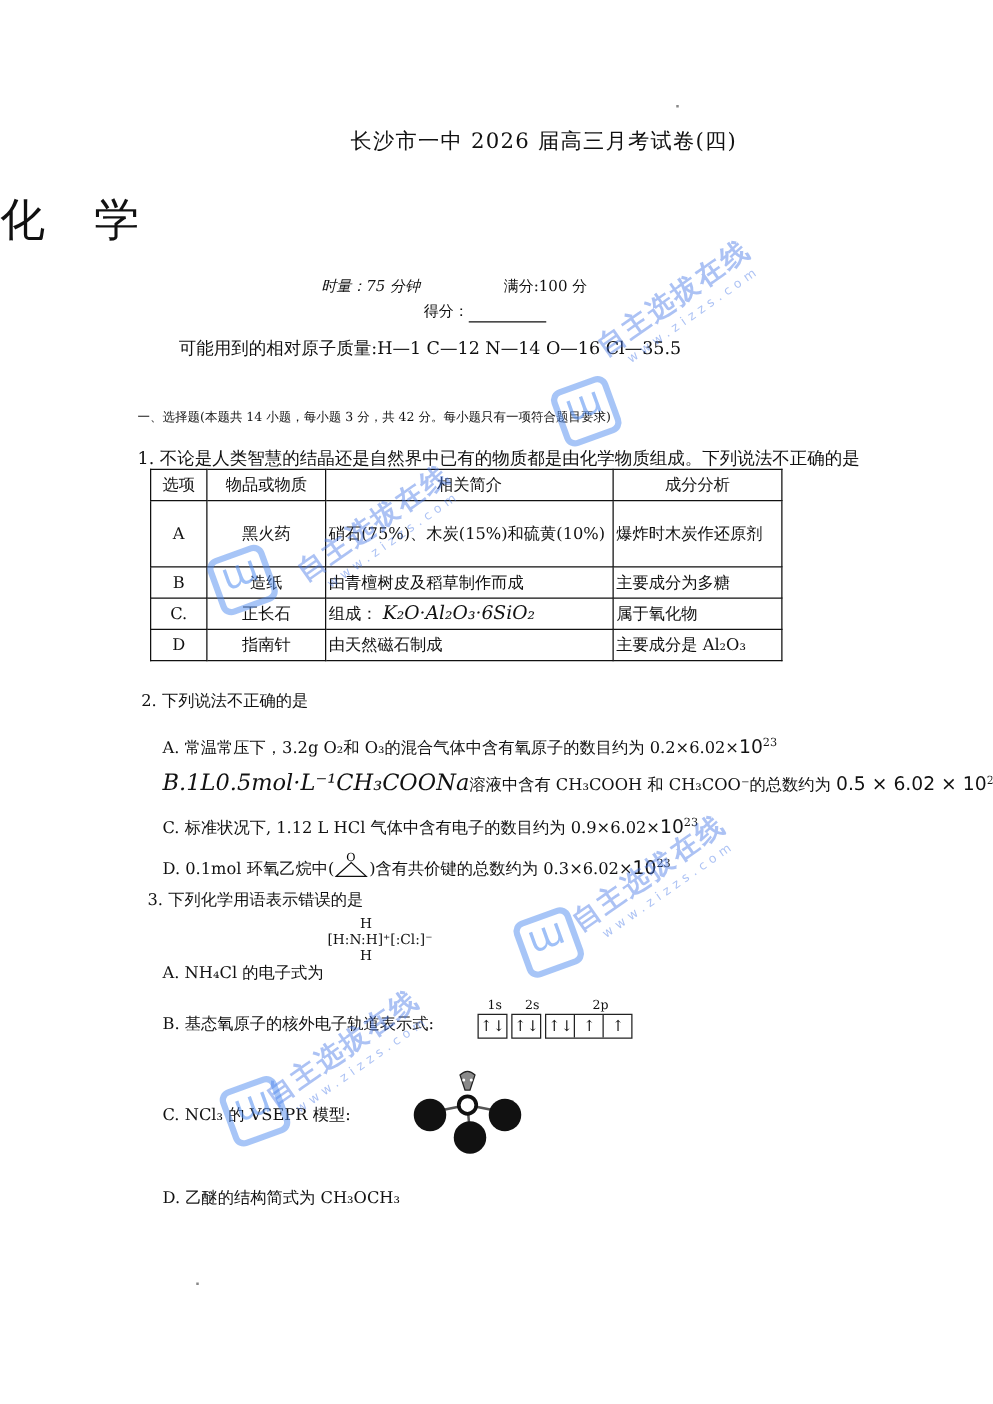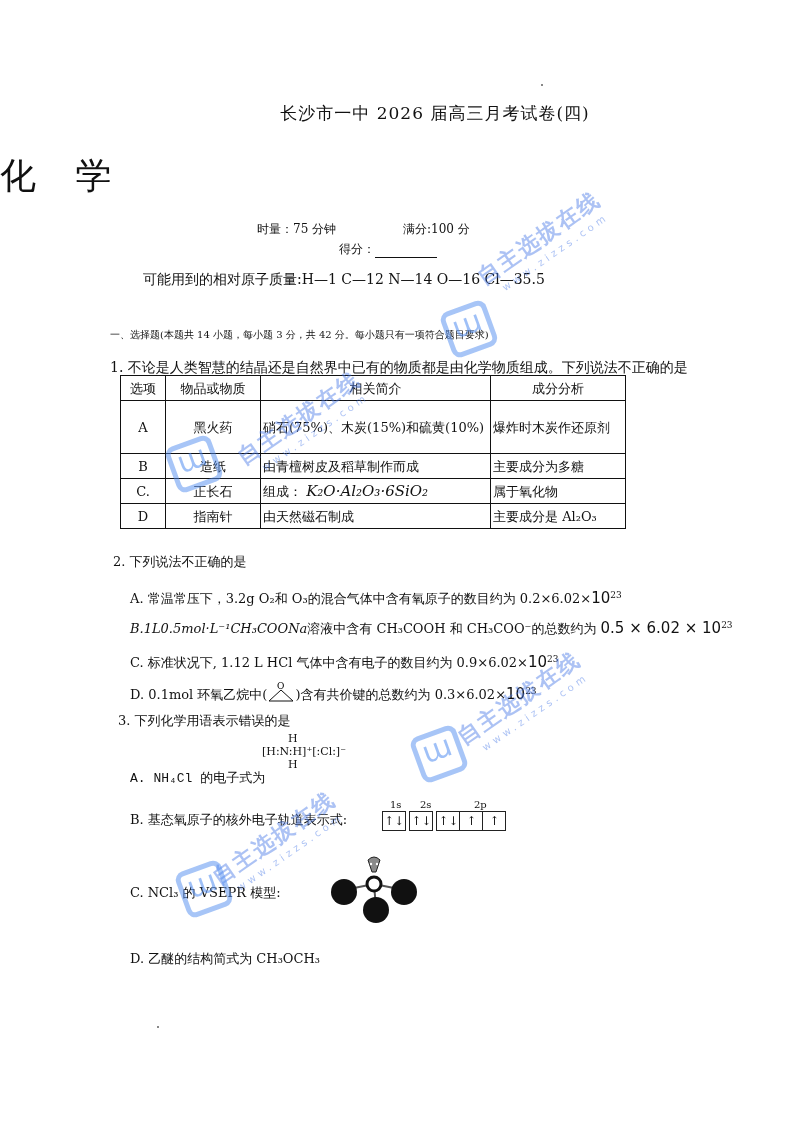--- a/index.html
+++ b/index.html
@@ -31,21 +31,21 @@
   .wm .url { font-size:10px; letter-spacing:4px; display:block; margin-left:14px; }
   .logo { position:absolute; width:38px; height:38px; border:5px solid rgba(80,140,240,0.5); border-radius:9px; transform:rotate(-20deg); }
   .logo::after { content:"ɯ"; position:absolute; left:4px; top:-4px; font-size:30px; color:rgba(80,140,240,0.55); font-family:"DejaVu Sans",sans-serif; }
   .vsepr { position:absolute; left:330px; top:856px; width:90px; height:70px; }
 </style>
 </head>
 <body>
 
 <div class="abs t title-sub">长沙市一中 2026 届高三月考试卷(四)</div>
 <div class="abs title-main">化 学</div>
-<div class="abs t meta" style="left:257px;">时量：75 分钟</div>
+<div class="abs t meta" style="left:257px;font-style:italic;">时量：75 分钟</div>
 <div class="abs t meta" style="left:403px;">满分:100 分</div>
 <div class="abs t" style="left:339px; top:240px; font-size:12px;">
   <span>得分：</span><span class="score-line"></span>
 </div>
 <div class="abs t" style="left:143px; top:270px; font-size:14px;">可能用到的相对原子质量:H—1 C—12 N—14 O—16 Cl—35.5</div>
 
 <div class="abs t" style="left:110px; top:326px; font-size:10px;">一、选择题(本题共 14 小题，每小题 3 分，共 42 分。每小题只有一项符合题目要求)</div>
 
 <div class="abs t" style="left:110px; top:358px; font-size:14px;">1. 不论是人类智慧的结晶还是自然界中已有的物质都是由化学物质组成。下列说法不正确的是</div>
 <table class="q1">
@@ -81,39 +81,39 @@
     <td class="c3">主要成分是 Al₂O₃</td>
   </tr>
 </tbody>
   </table>
 
 <div class="abs t" style="left:113px; top:553px;">2. 下列说法不正确的是</div>
 <div class="abs t" style="left:130px; top:586px;">
   <span>A. 常温常压下，3.2g O₂和 O₃的混合气体中含有氧原子的数目约为 0.2×6.02×</span><span class="big">10</span><sup>23</sup>
 </div>
 <div class="abs t" style="left:130px; top:616px;">
-  <span class="ital" style="font-size:13px;">B.1L0.5mol·L⁻¹CH₃COONa</span><span>溶液中含有 CH₃COOH 和 CH₃COO⁻的总数约为</span> <span class="big">0.5 × 6.02 × 10</span><sup>23</sup>
+  <span class="ital" style="font-size:18px;">B.1L0.5mol·L⁻¹CH₃COONa</span><span>溶液中含有 CH₃COOH 和 CH₃COO⁻的总数约为</span> <span class="big">0.5 × 6.02 × 10</span><sup>23</sup>
 </div>
 <div class="abs t" style="left:130px; top:650px;">
   <span>C. 标准状况下, 1.12 L HCl 气体中含有电子的数目约为 0.9×6.02×</span><span class="big">10</span><sup>23</sup>
 </div>
 <div class="abs t" style="left:130px; top:681px;">
   <span>D. 0.1mol 环氧乙烷中(</span><svg width="28" height="22" viewBox="0 0 28 22" style="vertical-align:-4px;">
       <text x="10" y="8" font-size="9" font-family="DejaVu Serif">O</text>
       <path d="M2 20 L14 9 L26 20 Z" fill="none" stroke="#111" stroke-width="1"></path>
     </svg><span>)含有共价键的总数约为 0.3×6.02×</span><span class="big">10</span><sup>23</sup>
 </div>
 
 <div class="abs t" style="left:118px; top:712px;">3. 下列化学用语表示错误的是</div>
 <div class="abs" style="left:262px; top:732px; font-size:11px; line-height:13px; font-family:'DejaVu Serif',serif;">
   <div style="padding-left:26px;">H</div>
   <div>[H:N:H]⁺[:Cl:]⁻</div>
   <div style="padding-left:26px;">H</div>
 </div>
-<div class="abs t" style="left:130px; top:770px;font-family:Liberation Mono, monospace;">A.  NH₄Cl 的电子式为</div>
+<div class="abs t" style="left:130px; top:770px;">A.  NH₄Cl 的电子式为</div>
 
 <div class="abs t" style="left:130px; top:811px;">B. 基态氧原子的核外电子轨道表示式:</div>
 <div class="abs" style="left:382px; top:799px; font-size:10px; font-family:'DejaVu Serif',serif;">
   <div style="position:relative; height:12px;">
     <span style="position:absolute; left:8px;">1s</span>
     <span style="position:absolute; left:38px;">2s</span>
     <span style="position:absolute; left:92px;">2p</span>
   </div>
   <span class="orb"><span>↑↓</span></span>
   <span class="orb"><span>↑↓</span></span>

